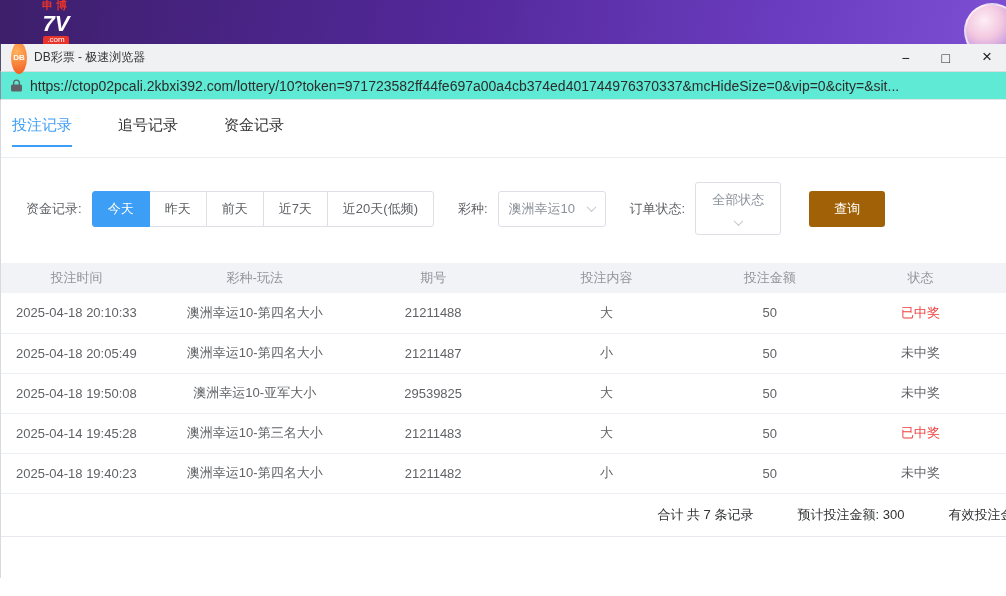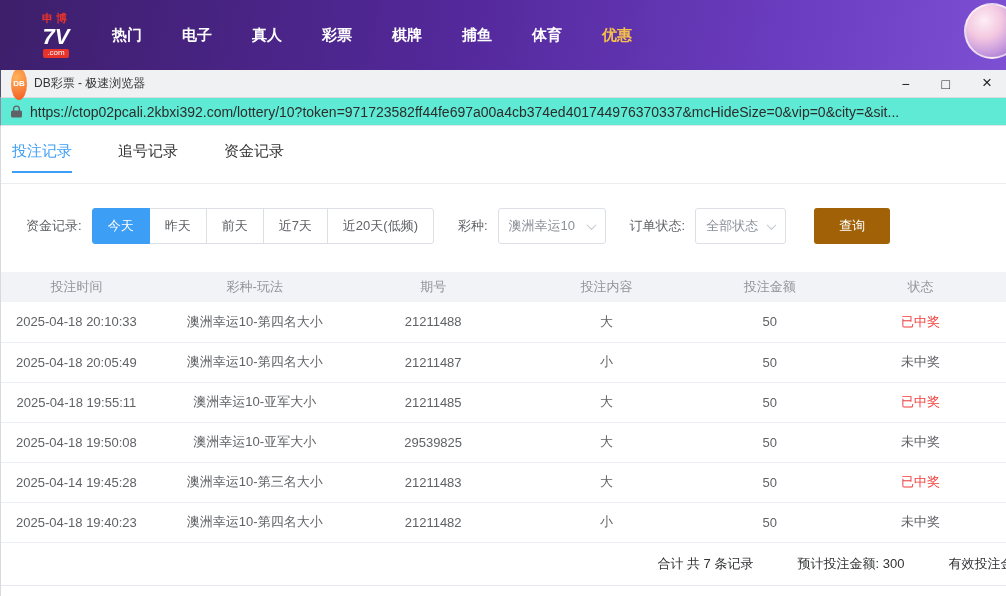--- a/index.html
+++ b/index.html
@@ -1,20 +1,20 @@
 <!DOCTYPE html>
 <html><head>
 <meta charset="utf-8">
 <style>
   * { margin:0; padding:0; box-sizing:border-box; }
   html,body { width:1006px; height:596px; overflow:hidden; background:#fff;
     font-family:"Liberation Sans","DejaVu Sans",sans-serif; }
 
   
-  .topnav { height:70px; display:flex; align-items:center; position:relative; overflow:hidden;
+  .topnav { height:44px; display:flex; align-items:center; position:relative; overflow:hidden;
     background:linear-gradient(100deg,#3d1f6b 0%,#53289a 45%,#6c3ec2 80%,#7d4fd2 100%); }
   .logo { margin-left:42px; display:flex; flex-direction:column; align-items:center; line-height:1.1; cursor:pointer; }
   .logo-top { color:#e8332a; font-size:11px; font-weight:bold; letter-spacing:3px; }
   .logo-main { color:#fff; font-size:22px; font-weight:800; font-style:italic; }
   .logo-suffix { color:#fff; font-size:8px; background:#e8332a; padding:0 4px; border-radius:2px; }
   .menu { margin-left:42px; display:flex; gap:40px; }
   .menu-item { color:#fff; font-size:15px; font-weight:bold; cursor:pointer; white-space:nowrap; }
   .avatar { position:absolute; right:-14px; top:3px; width:56px; height:56px; border-radius:50%;
     border:2px solid rgba(255,255,255,.65);
     background:radial-gradient(circle at 35% 30%, #fdeef5 0%, #f3c8e0 35%, #c79ade 65%, #8a5fc0 100%); }
@@ -47,21 +47,21 @@
   .btn-group { display:flex; }
   .fbtn { padding:8px 15px; border:1px solid #dcdfe6; background:#fff; color:#606266;
     margin-left:-1px; font-size:13px; cursor:pointer; white-space:nowrap; }
   .fbtn:first-child { border-radius:3px 0 0 3px; margin-left:0; }
   .fbtn:last-child { border-radius:0 3px 3px 0; }
   .fbtn.active { background:#3d9ef6; border-color:#3d9ef6; color:#fff; position:relative; z-index:1; }
   .select { display:flex; align-items:center; justify-content:space-between; gap:10px;
     border:1px solid #dcdfe6; border-radius:3px; padding:8px 10px; color:#8a8f99; background:#fff;
     cursor:pointer; white-space:nowrap; }
   .select.lottery { min-width:108px; }
-  .select.status { min-width:86px; }
+  .select.status { min-width:86px;flex-direction:column; }
   .chev { width:7px; height:7px; border-right:1.5px solid #c0c4cc; border-bottom:1.5px solid #c0c4cc;
     transform:rotate(45deg) translate(-1px,-1px); }
   .search-btn { margin-left:28px; background:#a16207; color:#fff; border:none; border-radius:3px;
     padding:9px 25px; font-size:13px; cursor:pointer; }
 
   table { width:100%; border-collapse:collapse; margin-top:28px; font-size:13px; text-align:center; table-layout:fixed; }
   thead th { background:#f2f3f7; color:#909399; font-weight:normal; height:30px; }
   tbody td { height:40px; color:#606266; border-bottom:1px solid #ebeef5; overflow:hidden; white-space:nowrap; }
 
   .summary { display:flex; justify-content:flex-end; align-items:center; gap:44px;
@@ -71,30 +71,20 @@
 </style>
 </head>
 <body>
 
 <header class="topnav">
   <div class="logo">
     <span class="logo-top">申博</span>
     <span class="logo-main">7V</span>
     <span class="logo-suffix">.com</span>
   </div>
-  <nav class="menu">
-    <span class="menu-item">热门</span>
-    <span class="menu-item">电子</span>
-    <span class="menu-item">真人</span>
-    <span class="menu-item">彩票</span>
-    <span class="menu-item">棋牌</span>
-    <span class="menu-item">捕鱼</span>
-    <span class="menu-item">体育</span>
-    <span class="menu-item" style="color: rgb(247, 192, 74);">优惠</span>
-  </nav>
   <div class="avatar"></div>
 </header>
 
 <div class="titlebar">
   <span class="app-icon">DB</span>
   <span>DB彩票 - 极速浏览器</span>
   <div class="win-controls">
     <span>−</span>
     <span>□</span>
     <span class="ctl-close">×</span>
@@ -170,28 +160,20 @@
       </tr>
       <tr>
         <td>2025-04-18 20:05:49</td>
         <td>澳洲幸运10-第四名大小</td>
         <td>21211487</td>
         <td>小</td>
         <td>50</td>
         <td style="color: rgb(96, 98, 102);">未中奖</td>
       </tr>
       <tr>
-        <td>2025-04-18 19:55:11</td>
-        <td>澳洲幸运10-亚军大小</td>
-        <td>21211485</td>
-        <td>大</td>
-        <td>50</td>
-        <td style="color: rgb(240, 62, 62);">已中奖</td>
-      </tr>
-      <tr>
         <td>2025-04-18 19:50:08</td>
         <td>澳洲幸运10-亚军大小</td>
         <td>29539825</td>
         <td>大</td>
         <td>50</td>
         <td style="color: rgb(96, 98, 102);">未中奖</td>
       </tr>
       <tr>
         <td>2025-04-14 19:45:28</td>
         <td>澳洲幸运10-第三名大小</td>

